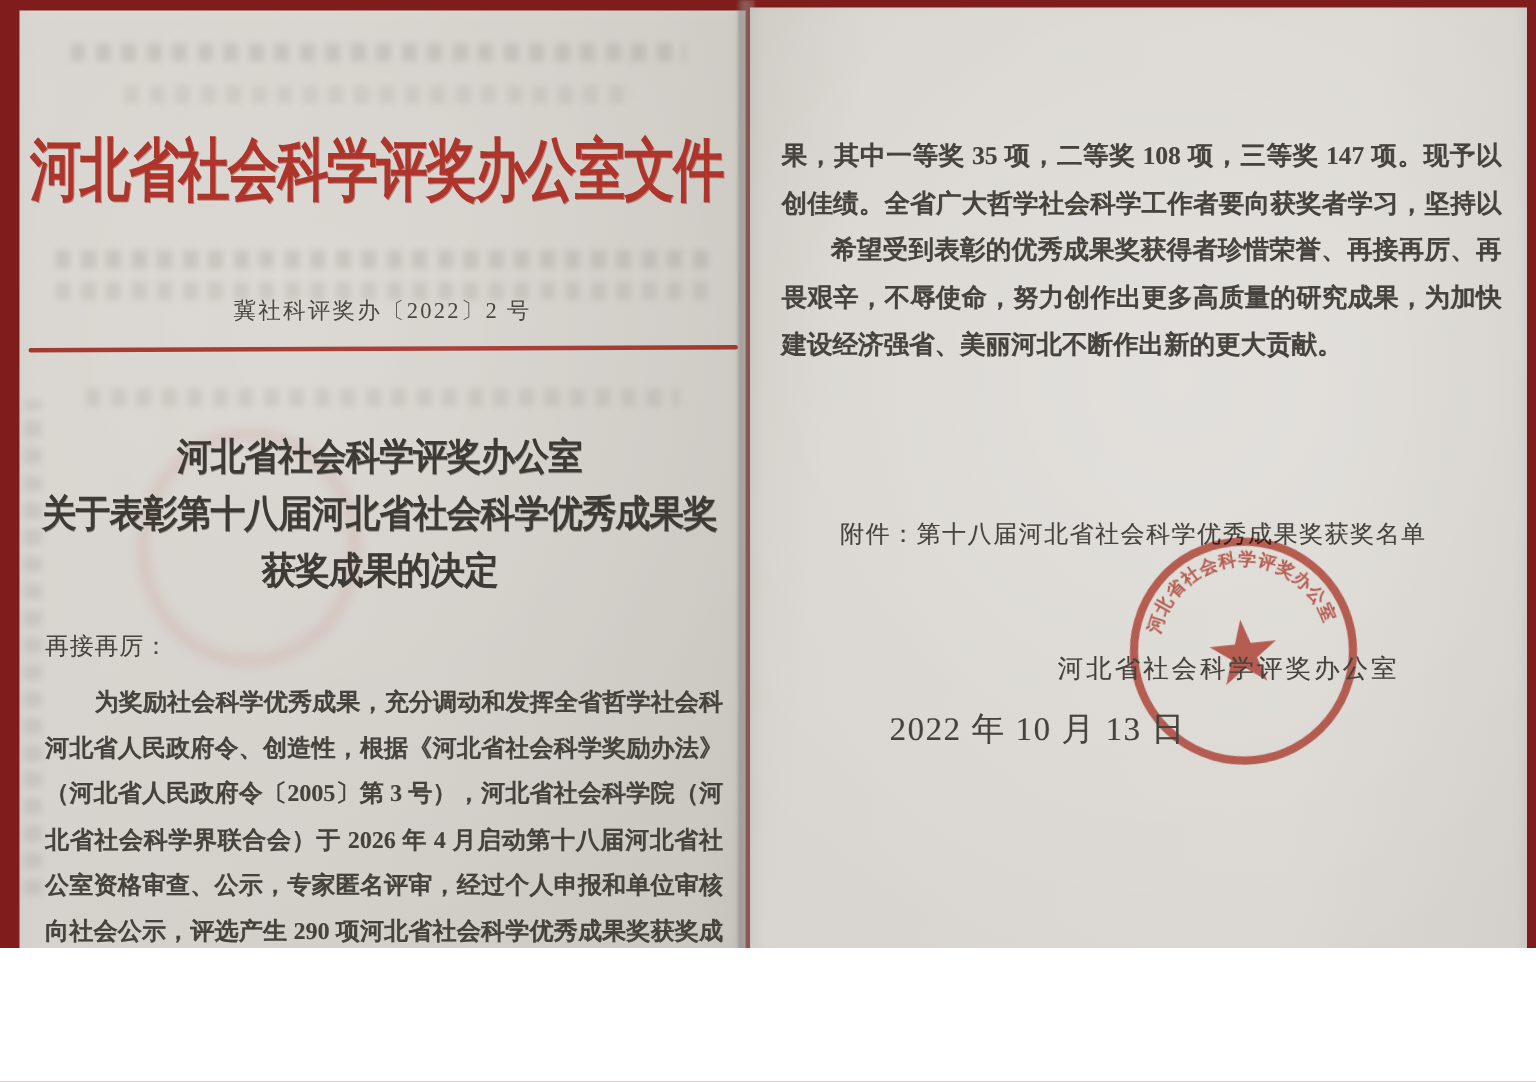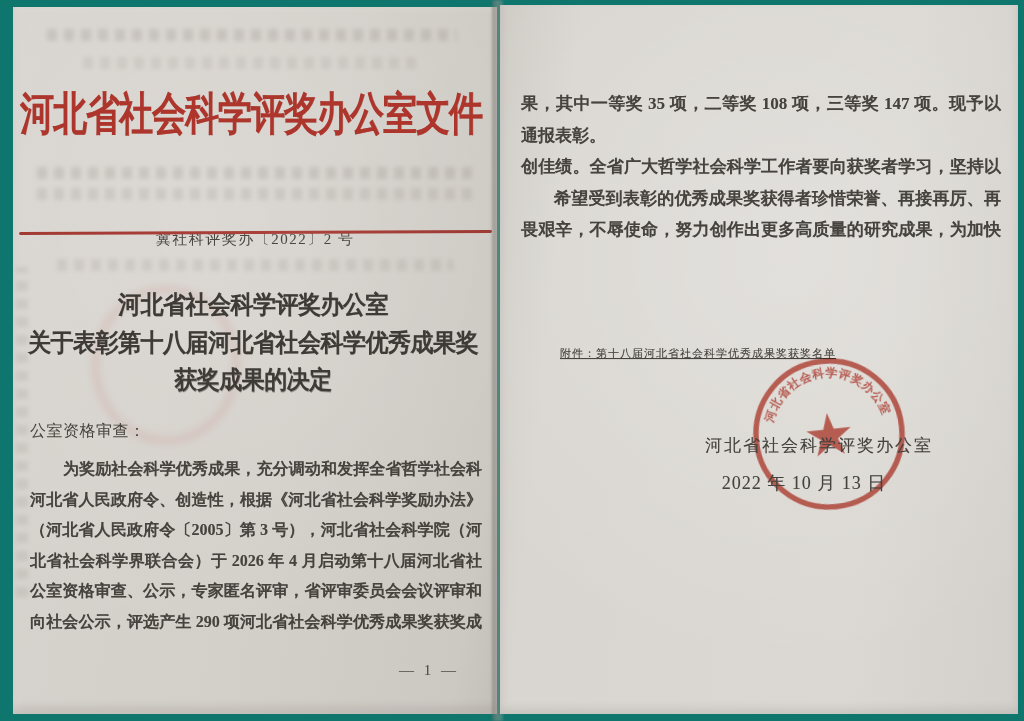--- a/index.html
+++ b/index.html
@@ -2,22 +2,22 @@
 <html lang="zh"><head>
 <meta charset="utf-8">
 <style>
   * { margin:0; padding:0; box-sizing:border-box; }
   html,body { width:1024px; height:721px; }
   body {
     font-family: "Liberation Serif", "DejaVu Serif", serif;
     background:#ffffff;
   }
   .photo {
-    position:relative; width:1024px; height:721px;
-    background:#0f766e; overflow:hidden;
+    position:relative; width:1024px; height:632px;
+    background:#7f1d1d; overflow:hidden;
   }
 
   
   .page { position:absolute; overflow:hidden; }
   .page-left {
     left:13px; top:7px; width:484px; height:707px;
     background:
       radial-gradient(130% 100% at 40% 30%, rgba(255,255,255,.18), rgba(0,0,0,0) 60%),
       linear-gradient(100deg, #d7d3ce 0%, #d3cfc9 55%, #ccc8c2 92%, #c3bfb9 100%);
     box-shadow: inset 0 -6px 10px rgba(90,85,78,.18), inset 4px 0 8px rgba(255,255,255,.25);
@@ -53,21 +53,21 @@
   .red-header {
     position:absolute; top:84px; left:0; right:8px;
     text-align:center; font-size:34px; font-weight:bold;
     letter-spacing:-1px; color:#ad352c;
     transform: scaleY(1.33); transform-origin:center;
     text-shadow: 0.6px 0.6px 0 rgba(140,40,30,.45);
     white-space:nowrap;
   }
   .doc-number {
     position:absolute; top:191px; left:0; right:0;
-    text-align:center; font-size:15px; color:#4a4641; letter-spacing:1.5px;margin-top:32px;
+    text-align:center; font-size:15px; color:#4a4641; letter-spacing:1.5px;
   }
   .red-rule {
     position:absolute; top:224px; left:6px; width:473px; height:3px;
     background: linear-gradient(90deg,#a23a33,#ab423b 60%,#9c3a34);
     transform: rotate(-0.25deg); border-radius:2px;
   }
   .doc-title {
     position:absolute; top:283px; left:6px; right:10px;
     text-align:center; font-weight:bold; color:#3e3b37;
     font-size:23px; line-height:35px; transform: scaleY(1.08);
@@ -89,32 +89,31 @@
   .page-num {
     position:absolute; top:655px; right:38px;
     font-size:15px; color:#4a4641; letter-spacing:3px;
   }
 
   
   .body-block-right { top:83px; left:21px; width:480px; font-size:17px; }
   .body-block-right .bl { height:31.6px; line-height:31.6px; }
   .attachment-line {
     position:absolute; top:341px; left:21px; width:480px; padding-left:39px;
-    font-size:11px; color:#46433e; letter-spacing:1px;
+    font-size:16px; color:#46433e; letter-spacing:1px;
     text-shadow:0.3px 0.3px 0 rgba(60,56,50,.3);
-    text-decoration:underline;
   }
   .signature-line {
     position:absolute; top:429px; left:119px; width:400px;
     text-align:center; font-size:17px; color:#46433e; letter-spacing:2px;
     text-shadow:0.3px 0.3px 0 rgba(60,56,50,.3);
   }
   .date-line {
-    position:absolute; top:466px; left:104px; width:400px;
-    text-align:center; font-size:18px; color:#46433e; letter-spacing:1px;
+    position:absolute; top:466px; left:93px; width:400px;
+    text-align:left; font-size:22px; color:#46433e; letter-spacing:1px;
     text-shadow:0.3px 0.3px 0 rgba(60,56,50,.3);
   }
 
   
   .seal {
     position:absolute; left:244px; top:344px; width:170px; height:170px;
     mix-blend-mode: multiply; opacity:.82;
     transform: rotate(-6deg);
     filter: blur(.3px);
   }
@@ -140,44 +139,44 @@
     <div class="ghost-row" style="top:252px; left:44px; width:396px; opacity:.12;"></div>
     <div class="ghost-seal" style="left:78px; top:278px; width:150px; height:160px;"></div>
     <div class="ghost-col" style="left:3px; top:260px; height:330px;"></div>
 
     <div class="doc-title">
       <div>河北省社会科学评奖办公室</div>
       <div>关于表彰第十八届河北省社会科学优秀成果奖</div>
       <div>获奖成果的决定</div>
     </div>
 
-    <div class="salutation">公室资格审查：</div>
+    <div class="salutation">再接再厉：</div>
 
     <div class="body-block body-block-left">
       <div class="bl indent">为奖励社会科学优秀成果，充分调动和发挥全省哲学社会科</div>
       <div class="bl">河北省人民政府令、创造性，根据《河北省社会科学奖励办法》</div>
       <div class="bl">（河北省人民政府令〔2005〕第 3 号），河北省社会科学院（河</div>
       <div class="bl">北省社会科学界联合会）于 2026 年 4 月启动第十八届河北省社</div>
-      <div class="bl">公室资格审查、公示，专家匿名评审，省评审委员会会议评审和</div>
+      <div class="bl">公室资格审查、公示，专家匿名评审，经过个人申报和单位审核</div>
       <div class="bl">向社会公示，评选产生 290 项河北省社会科学优秀成果奖获奖成</div>
     </div>
 
     <div class="page-num">— 1 —</div>
   </div>
 
   <div class="seam"></div>
 
   <div class="page page-right">
 
     <div class="body-block body-block-right">
       <div class="bl">果，其中一等奖 35 项，二等奖 108 项，三等奖 147 项。现予以</div>
-      <div class="bl short">通报表彰。</div>
       <div class="bl">创佳绩。全省广大哲学社会科学工作者要向获奖者学习，坚持以</div>
       <div class="bl indent">希望受到表彰的优秀成果奖获得者珍惜荣誉、再接再厉、再</div>
       <div class="bl">畏艰辛，不辱使命，努力创作出更多高质量的研究成果，为加快</div>
+      <div class="bl short">建设经济强省、美丽河北不断作出新的更大贡献。</div>
     </div>
 
     <div class="attachment-line">附件：第十八届河北省社会科学优秀成果奖获奖名单</div>
 
     <svg class="seal" viewBox="0 0 170 170">
       <defs>
         <path id="sealArc" d="M 29.9 70.2 A 57 57 0 0 1 140.1 70.2" fill="none"></path>
       </defs>
       <circle cx="85" cy="85" r="73" fill="none" stroke="#c64a3d" stroke-width="5.5"></circle>
       <text font-size="58" fill="#c64a3d" x="85" y="106" text-anchor="middle" font-family="'DejaVu Sans', sans-serif">★</text>

